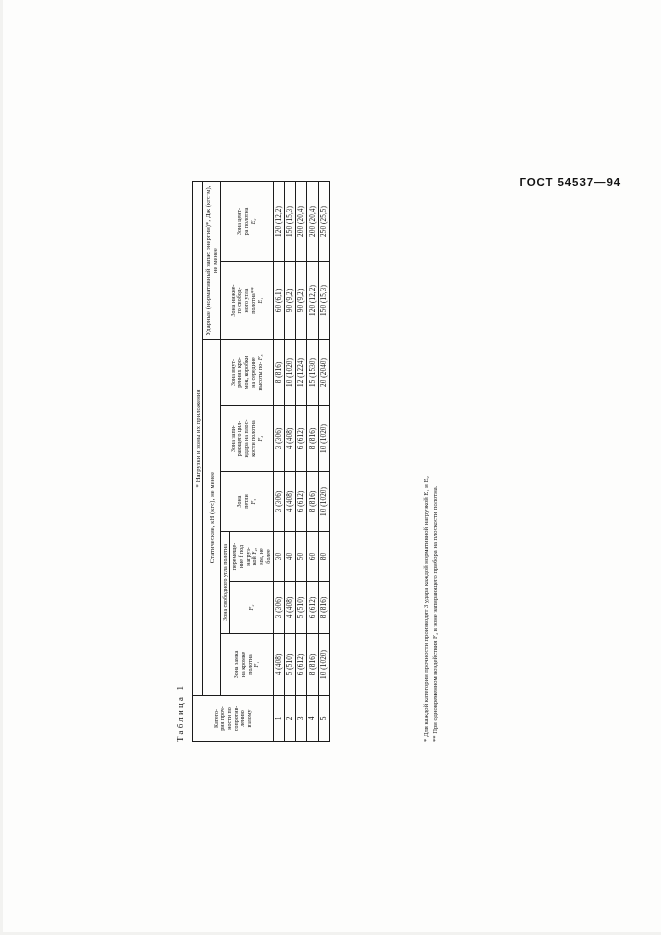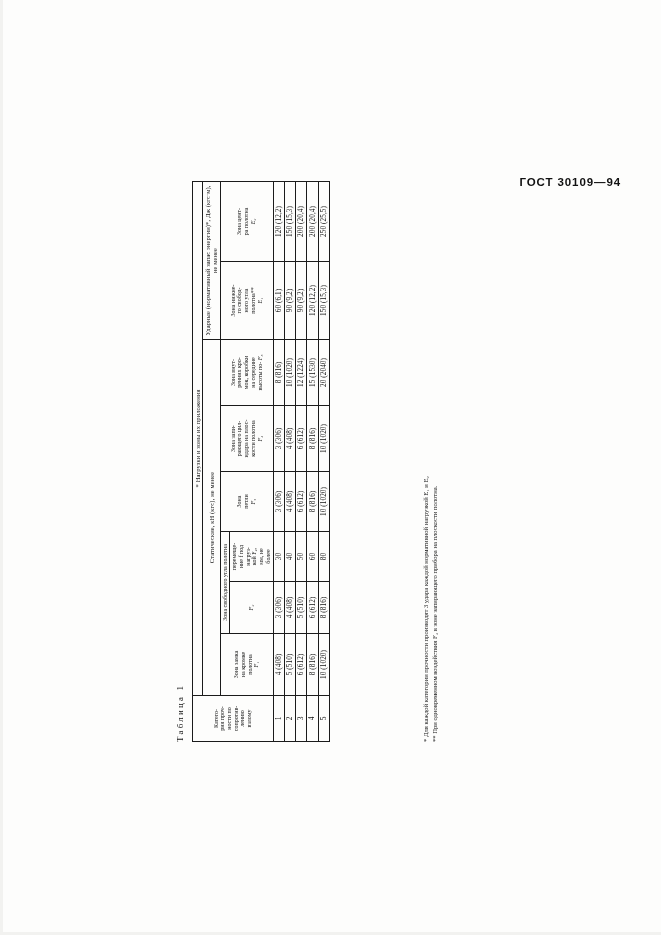--- a/index.html
+++ b/index.html
@@ -131,21 +131,21 @@
   #scan-edge-bottom { left: 0; bottom: 0; width: 661px; height: 3px; }
 </style>
 </head>
 <body>
 
 <div id="page-scan">
 
   <div id="scan-edge-left"></div>
   <div id="scan-edge-bottom"></div>
 
-  <div id="running-head">ГОСТ 30109—94</div>
+  <div id="running-head">ГОСТ 54537—94</div>
 
   <div id="rot-wrap">
     <div id="rot-inner">
 
       <div class="tbl-caption">Таблица 1</div>
 
       <table class="gost">
         <colgroup>
           <col style="width:46px">
           <col style="width:62px">

